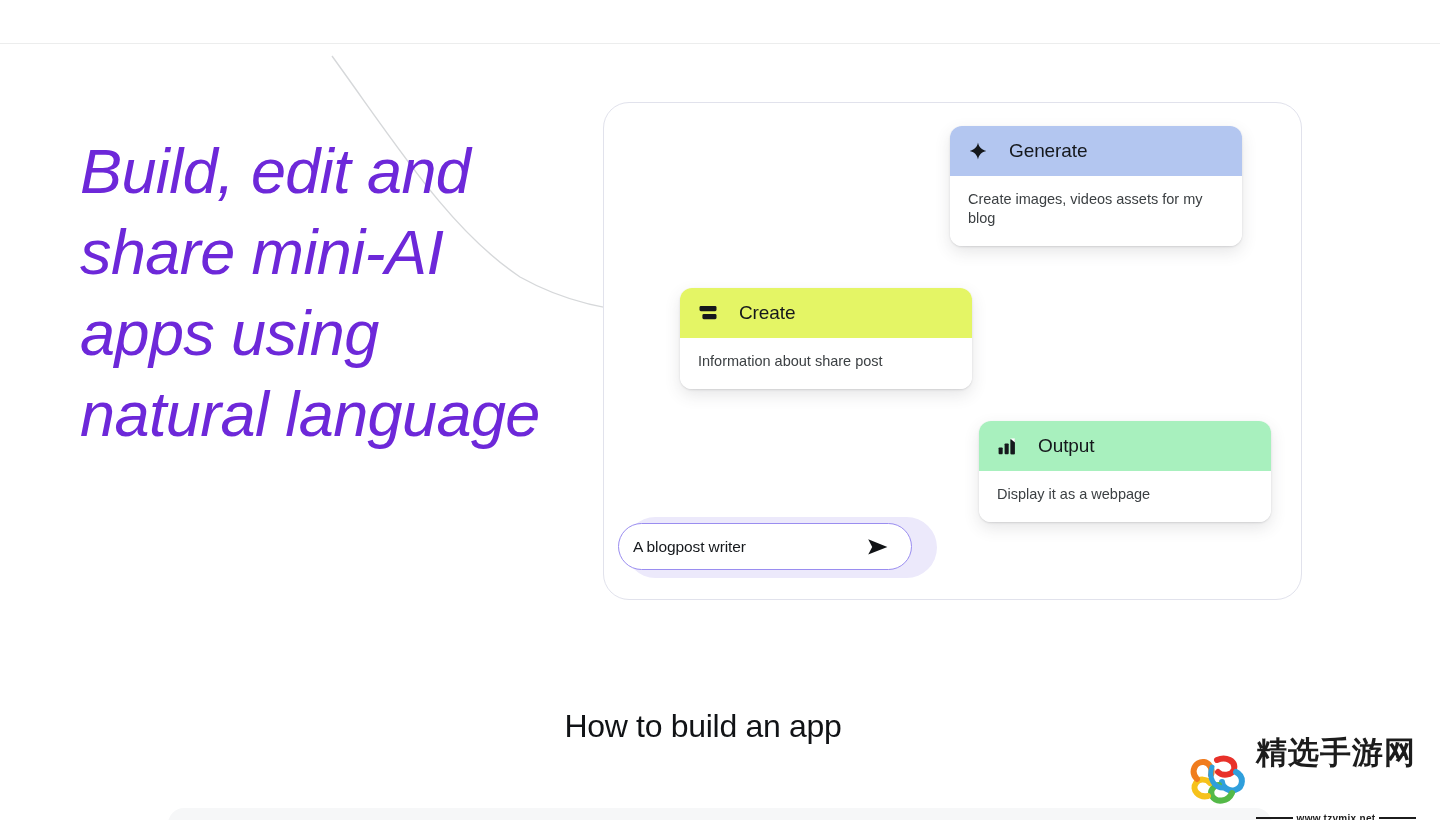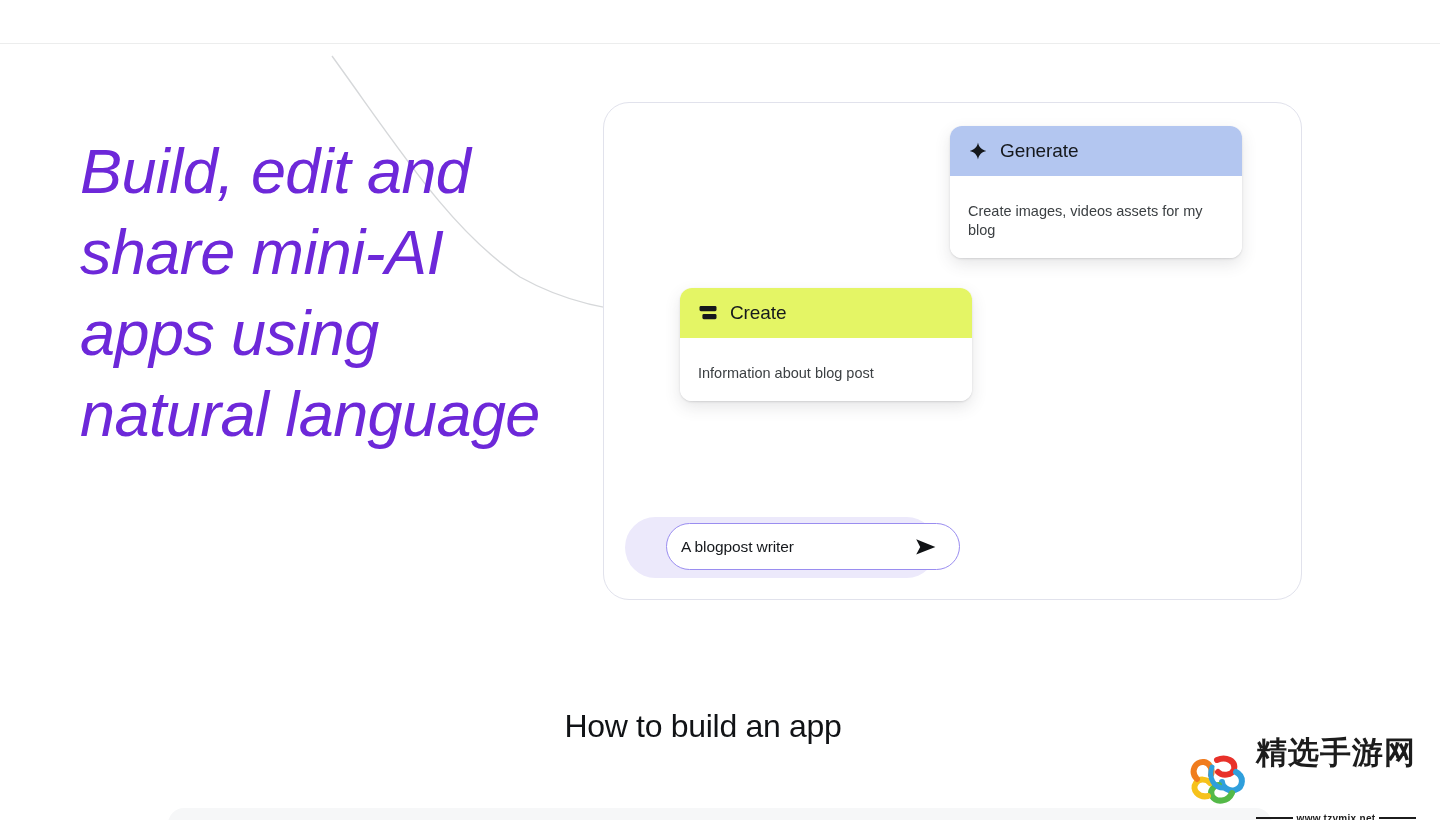--- a/index.html
+++ b/index.html
@@ -71,60 +71,59 @@
   .node {
     position: absolute;
     border-radius: 12px;
     background: #ffffff;
     box-shadow: 0 1px 2px rgba(60,64,67,0.16), 0 6px 16px rgba(60,64,67,0.13);
     overflow: hidden;
   }
   .node-header {
     display: flex;
     align-items: center;
-    gap: 12px;
+    gap: 21px;
     height: 50px;
     padding: 0 18px;
   }
   .node-title {
     font-size: 19px;
     font-weight: 400;
     color: #15181c;
     letter-spacing: -0.1px;
   }
   .node-body {
     padding: 14px 18px 18px 18px;
     background: #ffffff;
   }
   .node-desc {
     font-size: 14.5px;
     line-height: 19px;
     color: #3c4043;
-    margin-top: 12px;
   }
   .node-icon { display: flex; align-items: center; justify-content: center; width: 20px; height: 20px; flex: 0 0 20px; }
 
   
   #node-generate { left: 950px; top: 126px; width: 292px; }
   #node-input    { left: 680px; top: 288px; width: 292px; }
   #node-output   { left: 979px; top: 421px; width: 292px; }
 
   
   .prompt-halo {
     position: absolute;
     left: 625px;
     top: 517px;
     width: 312px;
     height: 61px;
     border-radius: 31px;
     background: #ece9fb;
   }
   .prompt-bar {
     position: absolute;
-    left: 666px;
+    left: 618px;
     top: 523px;
     width: 294px;
     height: 47px;
     border: 1.6px solid #9a8df0;
     border-radius: 24px;
     background: #ffffff;
     display: flex;
     align-items: center;
     padding: 0 20px 0 14px;
     justify-content: space-between;
@@ -246,24 +245,41 @@
     <div class="node-header" style="background:#e4f565">
       <span class="node-icon">
         <svg width="18" height="16" viewBox="0 0 18 16" aria-hidden="true">
           <rect x="0.5" y="1" width="17" height="5.2" rx="1.4" fill="#15181c"></rect>
           <rect x="3.4" y="9" width="14.1" height="5.2" rx="1.4" fill="#15181c"></rect>
         </svg>
       </span>
       <span class="node-title">Create</span>
     </div>
     <div class="node-body">
-      <div class="node-desc">Information about blog post</div>
-    </div>
-  </div>
-
+      <div class="node-desc">Information about share post</div>
+    </div>
+  </div>
+
+  <div class="node" id="node-output">
+    <div class="node-header" style="background:#a8f0be">
+      <span class="node-icon">
+        <svg width="18" height="17" viewBox="0 0 18 17" aria-hidden="true">
+          <rect x="0.6" y="9.4" width="4.1" height="6.8" rx="0.9" fill="#15181c"></rect>
+          <rect x="6.6" y="5.4" width="4.1" height="10.8" rx="0.9" fill="#15181c"></rect>
+          <path d="M12.6 1.6 h4.1 v14.6 h-4.1 z M12.6 1.6 l4.1 0 l0 3.2 z" fill="#15181c"></path>
+          <rect x="12.6" y="1.0" width="4.1" height="15.2" rx="0.9" fill="#15181c"></rect>
+          <path d="M16.9 0.6 L12.2 0.6 L16.9 4.4 Z" fill="#ffffff"></path>
+        </svg>
+      </span>
+      <span class="node-title">Output</span>
+    </div>
+    <div class="node-body">
+      <div class="node-desc">Display it as a webpage</div>
+    </div>
+  </div>
 
   <div class="prompt-halo"></div>
   <div class="prompt-bar">
     <span class="prompt-text" title="Describe your app">A blogpost writer</span>
     <button class="send-btn">
       <svg width="24" height="18" viewBox="0 0 24 18" aria-hidden="true">
         <path d="M2.2 1.2 L21.4 8.9 L2.2 16.6 L6.2 8.9 Z" fill="#111316"></path>
       </svg>
     </button>
   </div>

